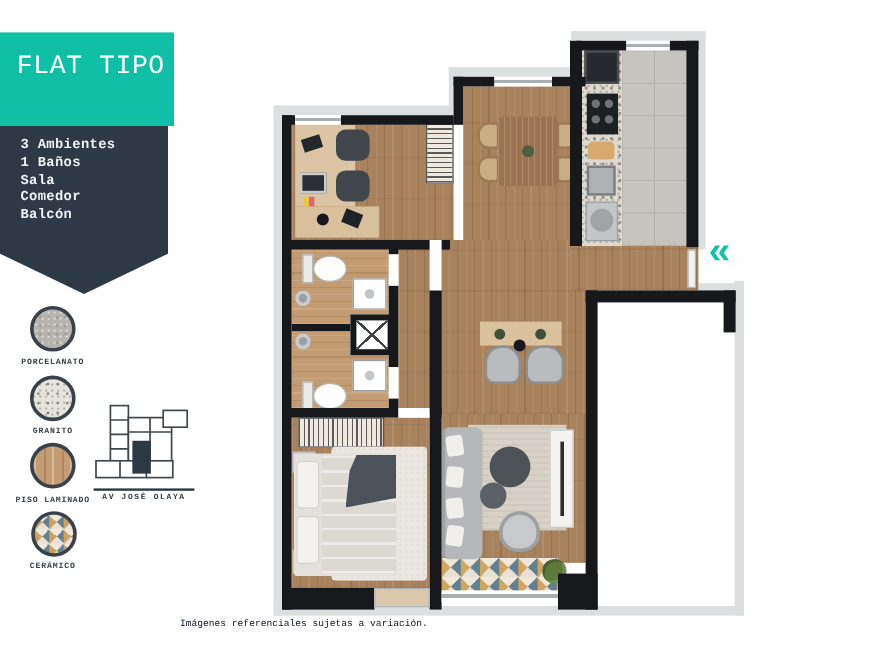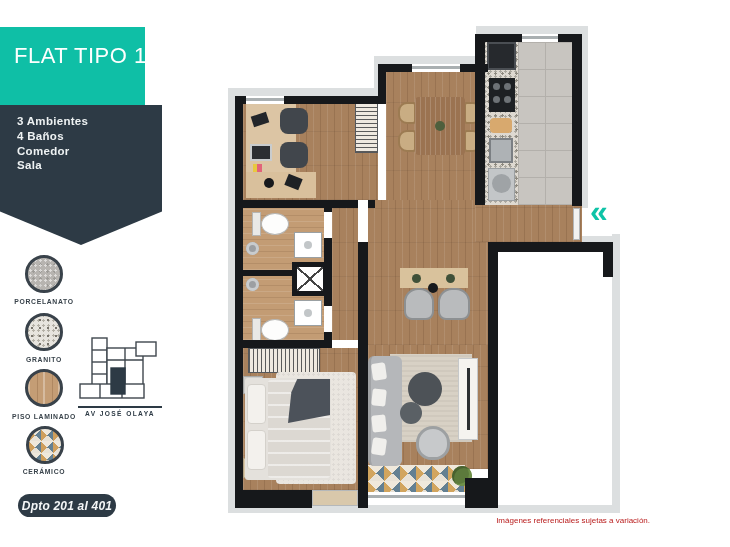--- a/index.html
+++ b/index.html
@@ -1,44 +1,44 @@
 <!DOCTYPE html>
 <html><head>
 <meta charset="utf-8">
 <style>
   html,body{margin:0;padding:0;background:#fff;}
   .stage{position:relative;width:730px;height:547px;background:#fff;overflow:hidden;
-         font-family:Liberation Sans, sans-serif;}
+         font-family:Liberation Mono, monospace;}
   .abs{position:absolute;}
 
   
   .teal-box{left:0;top:27px;width:145px;height:78px;background:#0fbfa6;
             padding:16px 0 0 14px;box-sizing:border-box;z-index:6;}
   .title{font-size:22px;font-weight:500;color:#fdfffe;letter-spacing:.5px;white-space:nowrap;}
   .area{font-size:22px;font-weight:800;color:#28353f;margin-top:2px;}
-  .banner{left:0;top:105px;width:162px;height:140px;background:#2d3a45;z-index:5;
+  .banner{left:0;top:105px;width:140px;height:140px;background:#2d3a45;z-index:5;
           clip-path:polygon(0 0,100% 0,100% 76%,50% 100%,0 76%);}
   .features{list-style:none;margin:0;padding:9px 0 0 17px;}
   .features li{font-size:11.5px;font-weight:700;color:#eef2f3;line-height:14.8px;letter-spacing:.3px;}
 
   .swatch{width:38px;height:38px;border:3px solid #39424a;border-radius:50%;box-sizing:border-box;}
   .swl{width:96px;text-align:center;font-size:6.8px;font-weight:700;color:#39434b;letter-spacing:.7px;}
   .s-porcelanato{background-color:#b7b4b0;background-image:radial-gradient(rgba(255,255,255,.55) 1px,transparent 1.2px),radial-gradient(rgba(0,0,0,.14) 1px,transparent 1.2px);background-size:5px 5px,7px 7px;background-position:0 0,2px 3px;}
   .s-granito{background-color:#e7e4de;background-image:radial-gradient(#77736b 1px,transparent 1.3px),radial-gradient(#b3afa5 1px,transparent 1.1px);background-size:8px 8px,5px 5px;background-position:0 0,3px 2px;}
   .s-laminado{background-color:#c49d75;background-image:repeating-linear-gradient(90deg,rgba(255,255,255,.3) 0 2px,transparent 2px 9px,rgba(90,50,20,.2) 9px 10px,transparent 10px 15px);}
   .s-ceramico{background-color:#e8e2d6;background-image:conic-gradient(from 45deg,#638092 0 25%,#e8e2d6 0 50%,#cf9f5c 0 75%,#efe8db 0);background-size:12px 12px;}
 
   .keyline{border-top:2px solid #2d3a45;}
   .street{font-size:6.6px;font-weight:700;color:#2d3a45;letter-spacing:1.4px;text-align:center;}
 
   .badge{left:18px;top:494px;width:98px;height:23px;background:#2d3a45;border-radius:12px;
          color:#f4f6f7;font-size:12px;font-weight:700;font-style:italic;
          display:flex;align-items:center;justify-content:center;letter-spacing:.2px;}
 
-  .disclaimer{left:150px;top:515px;width:500px;text-align:right;color:#b91c1c;}
+  .disclaimer{left:150px;top:515px;width:500px;text-align:left;color:#0f172a;}
   .disclaimer .l1{font-size:8px;line-height:11px;}
   .disclaimer .l2{font-size:8px;line-height:11px;}
 
   
   #plan{left:228px;top:26px;width:396px;height:487px;}
   #plan .abs{position:absolute;}
   .gz{background:#dcdfe0;z-index:0;}
   .floor{z-index:1;}
   .furn{z-index:2;}
   .wall{background:#16181b;z-index:3;}
@@ -65,23 +65,24 @@
 <body>
 
 <div class="stage">
 
   <div class="abs teal-box">
     <div class="title">FLAT TIPO 1</div>
   </div>
   <div class="abs banner">
     <ul class="features">
       <li>3 Ambientes</li>
-      <li>4 Baños</li>
+      <li>1 Baños</li>
+      <li>Sala</li>
       <li>Comedor</li>
-      <li>Sala</li>
+      <li>Balcón</li>
     </ul>
   </div>
 
   <div class="abs swatch s-porcelanato" style="left:25px;top:255px;"></div>
   <div class="abs swl" style="left:-4px;top:298px;">PORCELANATO</div>
   <div class="abs swatch s-granito" style="left:25px;top:313px;"></div>
   <div class="abs swl" style="left:-4px;top:356px;">GRANITO</div>
   <div class="abs swatch s-laminado" style="left:25px;top:369px;"></div>
   <div class="abs swl" style="left:-4px;top:413px;">PISO LAMINADO</div>
   <div class="abs swatch s-ceramico" style="left:26px;top:426px;"></div>
@@ -101,21 +102,20 @@
         <rect x="2" y="48" width="64" height="14"></rect>
         <line x1="22" y1="48" x2="22" y2="62"></line>
           <line x1="44" y1="48" x2="44" y2="62"></line>
         <rect x="33" y="32" width="14" height="26" fill="#2d3a45" stroke="#2d3a45"></rect>
       </g>
     </svg>
     <div class="keyline" style="width:84px;margin:2px 0 2px 0;"></div>
     <div class="street" style="width:84px;">AV  JOSÉ OLAYA</div>
   </div>
 
-  <div class="abs badge">Dpto 201 al 401</div>
   <div class="abs disclaimer">
     <div class="l1">Imágenes referenciales sujetas a variación.</div>
   </div>
 
   <div id="plan" class="abs">
 
     <div class="abs gz" style="left:248px;top:0;width:112px;height:8px;"></div>
     <div class="abs gz" style="left:350px;top:0;width:10px;height:182px;"></div>
     <div class="abs gz" style="left:248px;top:0;width:8px;height:38px;"></div>
     <div class="abs gz" style="left:146px;top:30px;width:110px;height:8px;"></div>

